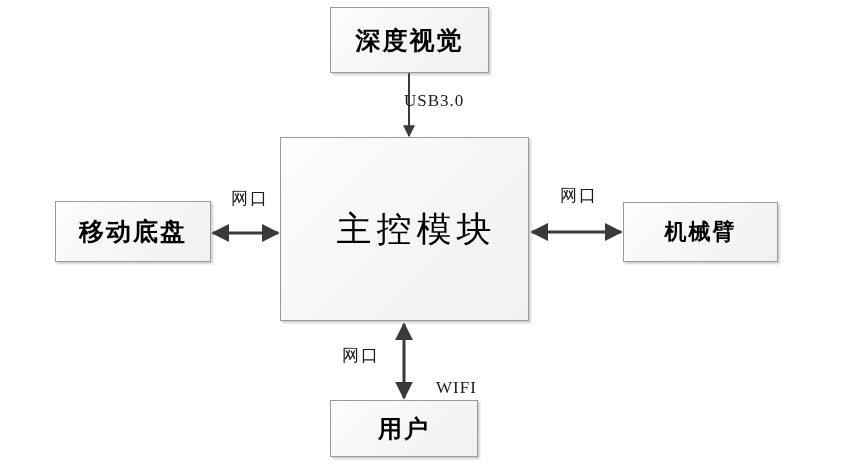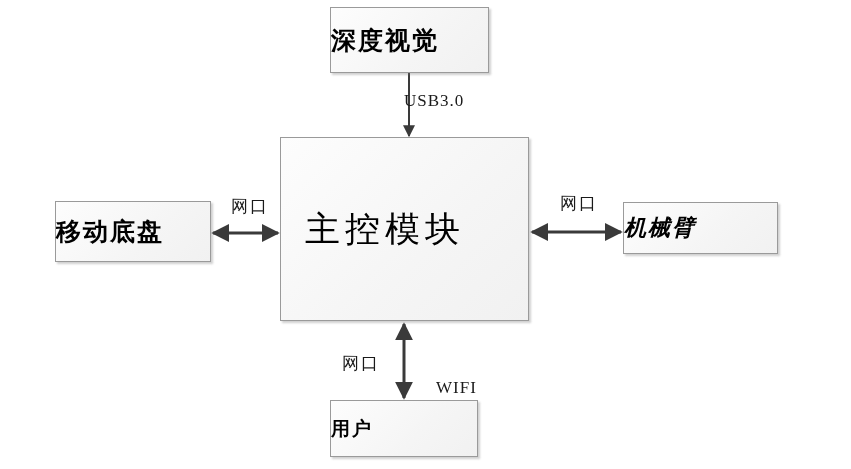--- a/index.html
+++ b/index.html
@@ -20,47 +20,47 @@
 
   
   .node {
     position: absolute;
     box-sizing: border-box;
     background: linear-gradient(135deg, #fdfdfd 0%, #f5f5f5 60%, #f1f1f1 100%);
     border: 1px solid #9a9a9a;
     box-shadow: 2px 2px 2px rgba(120,120,120,0.35);
     display: flex;
     align-items: center;
-    justify-content: flex-start;
+    justify-content: center;
     color: #000000;
     font-weight: bold;
     letter-spacing: 2px;
     white-space: nowrap;
   }
   .node-label {
     display: block;
     line-height: 1;
   }
 
   #node-vision    { left: 330px; top: 7px;   width: 159px; height: 66px;  font-size: 25px; }
   #node-main      { left: 280px; top: 137px; width: 249px; height: 184px; font-size: 35px; font-weight: normal; letter-spacing: 5px; padding-left: 24px; }
   #node-chassis   { left: 55px;  top: 201px; width: 156px; height: 61px;  font-size: 25px; }
-  #node-arm       { left: 623px; top: 202px; width: 155px; height: 52px;  font-size: 22px; font-style: italic; }
-  #node-user      { left: 330px; top: 400px; width: 148px; height: 57px;  font-size: 19px; }
+  #node-arm       { left: 623px; top: 202px; width: 155px; height: 60px;  font-size: 22px; }
+  #node-user      { left: 330px; top: 400px; width: 148px; height: 57px;  font-size: 24px; }
 
   
   .edge-label {
     position: absolute;
     font-size: 17px;
     color: #1a1a1a;
     white-space: nowrap;
     letter-spacing: 1px;
     line-height: 1;
   }
-  .edge-label.cjk { letter-spacing: 2px; margin-top: 8px; }
+  .edge-label.cjk { letter-spacing: 2px; }
 
   #label-usb       { left: 404px; top: 92px; }
   #label-net-left  { left: 231px; top: 190px; }
   #label-net-right { left: 560px; top: 187px; }
   #label-net-bot   { left: 342px; top: 347px; }
   #label-wifi      { left: 436px; top: 348px; margin-top: 31px; }
 
   
   #wires {
     position: absolute;

